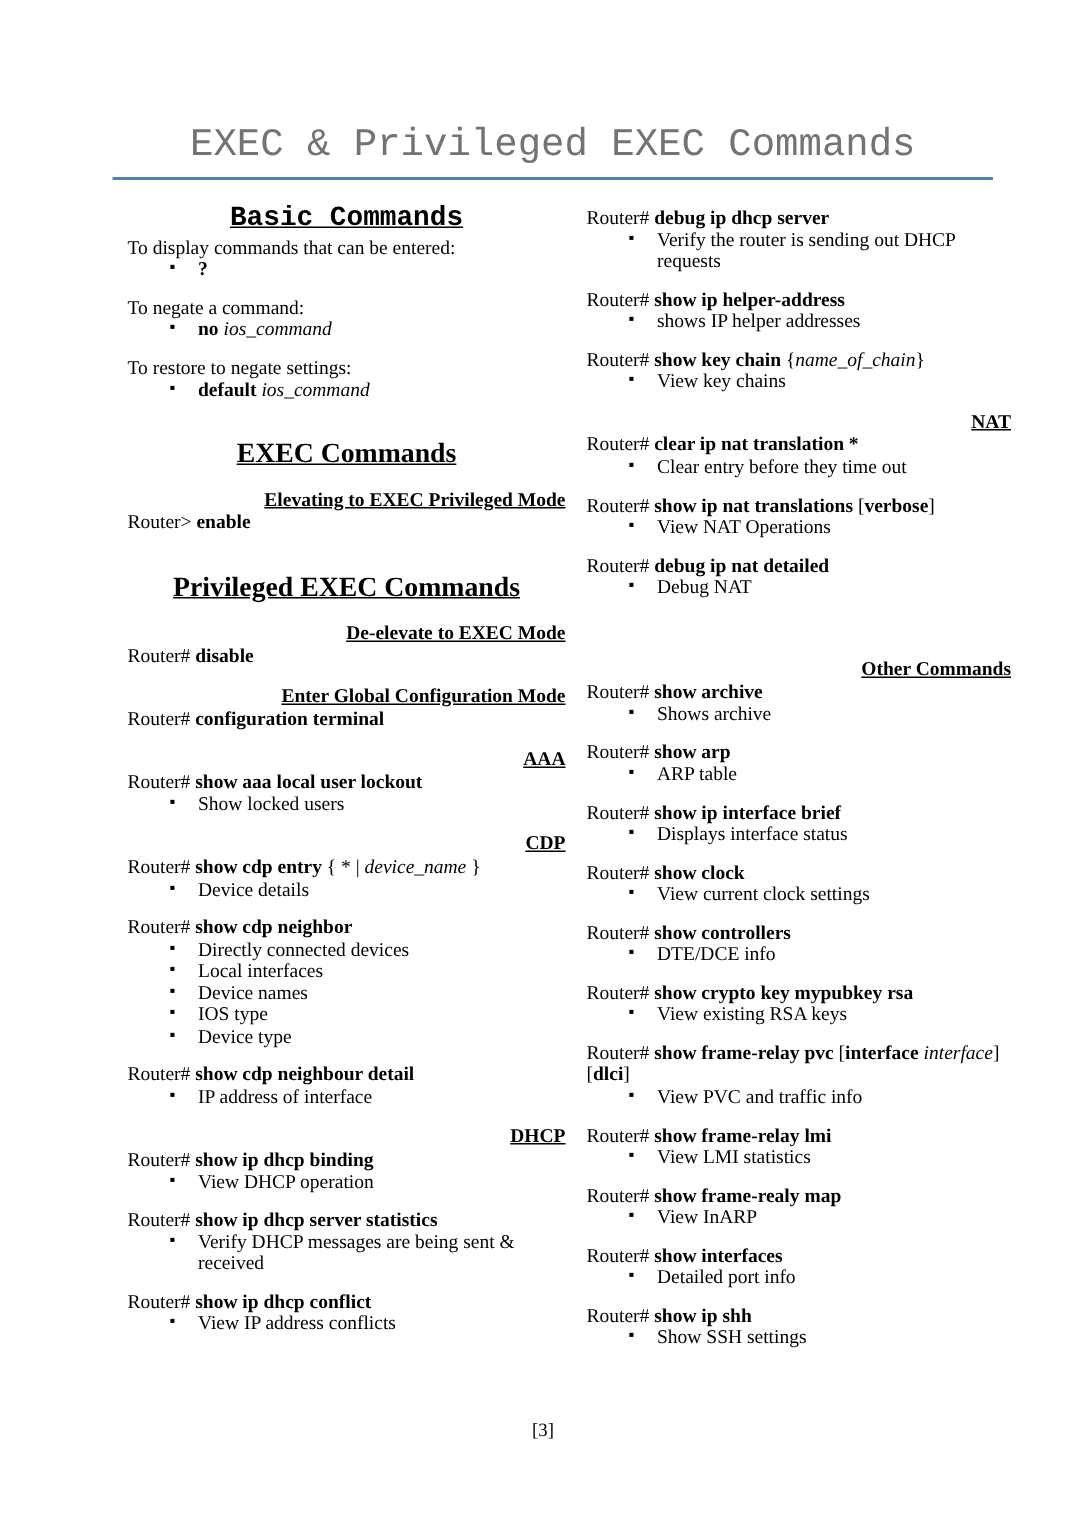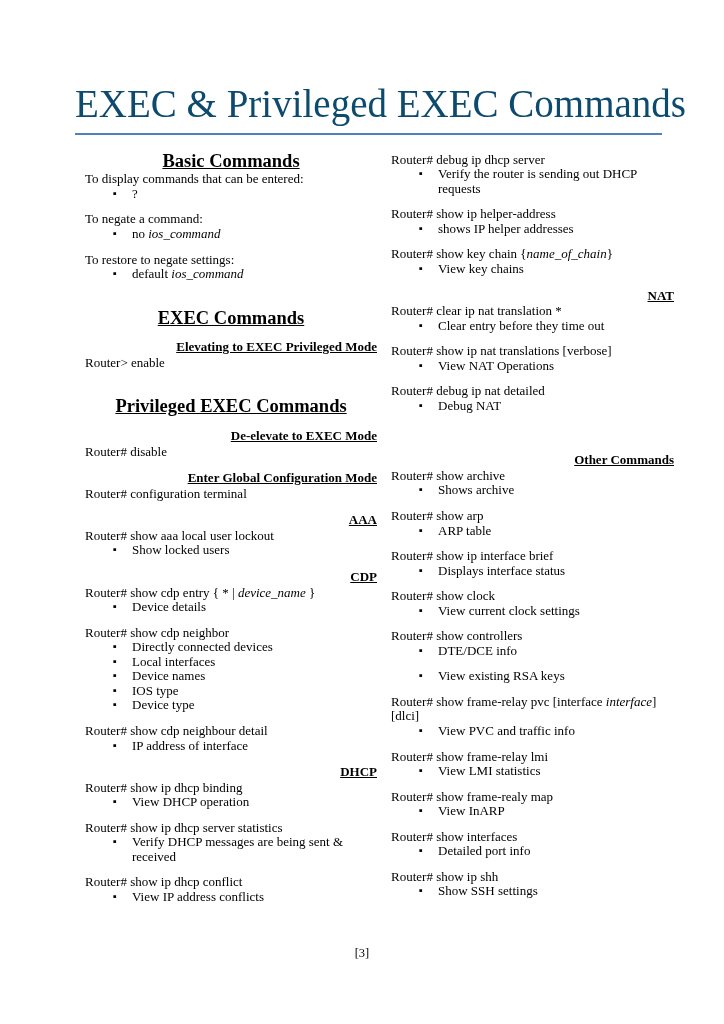--- a/index.html
+++ b/index.html
@@ -16,23 +16,23 @@
     box-sizing: border-box;
   }
   .header {
     margin: 0 62px 0 75px;
     padding-top: 82px;
     padding-bottom: 7px;
     text-align: center;
     border-bottom: 2px solid #4F81BD;
   }
   .title {
-    font-family: Liberation Serif, serif;
-    font-size: 39px;
-    color: #0c4a6e;
+    font-family: Liberation Mono, monospace;
+    font-size: 26px;
+    color: #737373;
     white-space: nowrap;
   }
   .columns {
     display: flex;
     margin: 16px 50px 0 85px;
     gap: 14px;
   }
   .col { box-sizing: border-box; }
   .col-left  { width: 292px; }
   .col-right { width: 283px; }
@@ -42,27 +42,27 @@
     font-weight: bold;
     text-align: center;
     margin-top: 26px;
   }
   .block-h2 {
     font-weight: bold;
     text-align: right;
     margin-top: 12px;
   }
   .head-text { text-decoration: underline; }
-  .block-h1:first-child { margin-top: 0; }
+  .block-h1:first-child { margin-top: 0; font-family: Liberation Mono, monospace; }
   .block-cmd { margin-top: 11px; }
   .block-cmd:first-child { margin-top: 2px; }
   .block-h1 + .block-cmd, .block-h2 + .block-cmd { margin-top: 1px; }
   .extra { margin-top: 40px; }
 
-  .b { font-weight: normal; }
+  .b { font-weight: bold; }
   .i { font-style: italic; text-align: right; }
 
   ul.bullets {
     list-style: none;
     margin: 0;
     padding: 0 0 0 26px;
   }
   ul.bullets li {
     position: relative;
     padding-left: 21px;
@@ -238,20 +238,21 @@
             <li><span>View current clock settings</span></li>
           </ul>
         </div>
         <div class="block-cmd">
           <div class="cmd-line"><span>Router# </span><span class="b">show controllers</span></div>
           <ul class="bullets">
             <li><span>DTE/DCE info</span></li>
           </ul>
         </div>
         <div class="block-cmd">
+          <div class="cmd-line"><span>Router# </span><span class="b">show crypto key mypubkey rsa</span></div>
           <ul class="bullets">
             <li><span>View existing RSA keys</span></li>
           </ul>
         </div>
         <div class="block-cmd">
           <div class="cmd-line"><span>Router# </span><span class="b">show frame-relay pvc</span><span> [</span><span class="b">interface</span><span> </span><span class="i">interface</span><span>] [</span><span class="b">dlci</span><span>]</span></div>
           <ul class="bullets">
             <li><span>View PVC and traffic info</span></li>
           </ul>
         </div>

